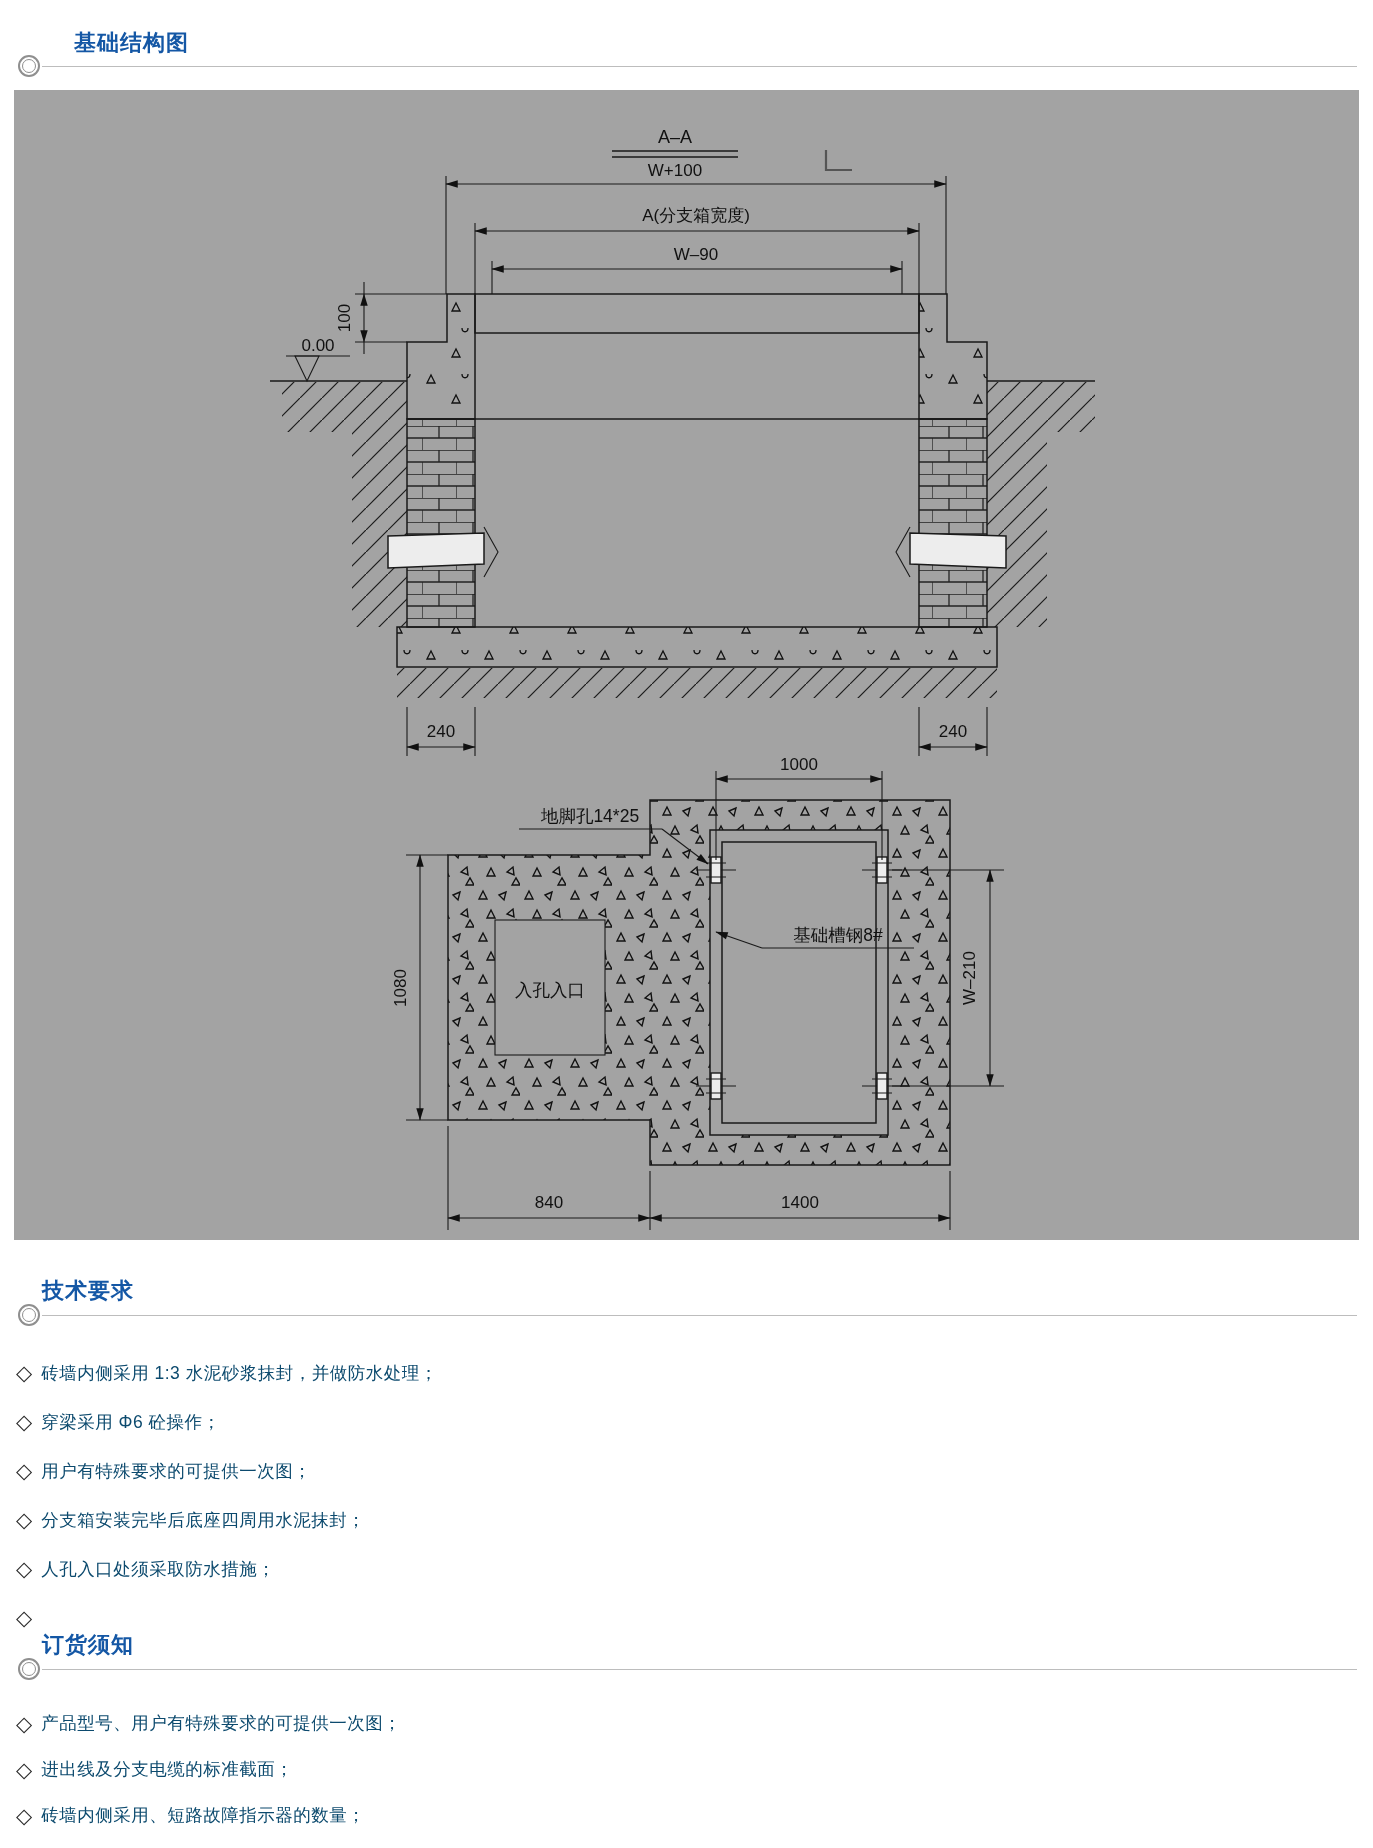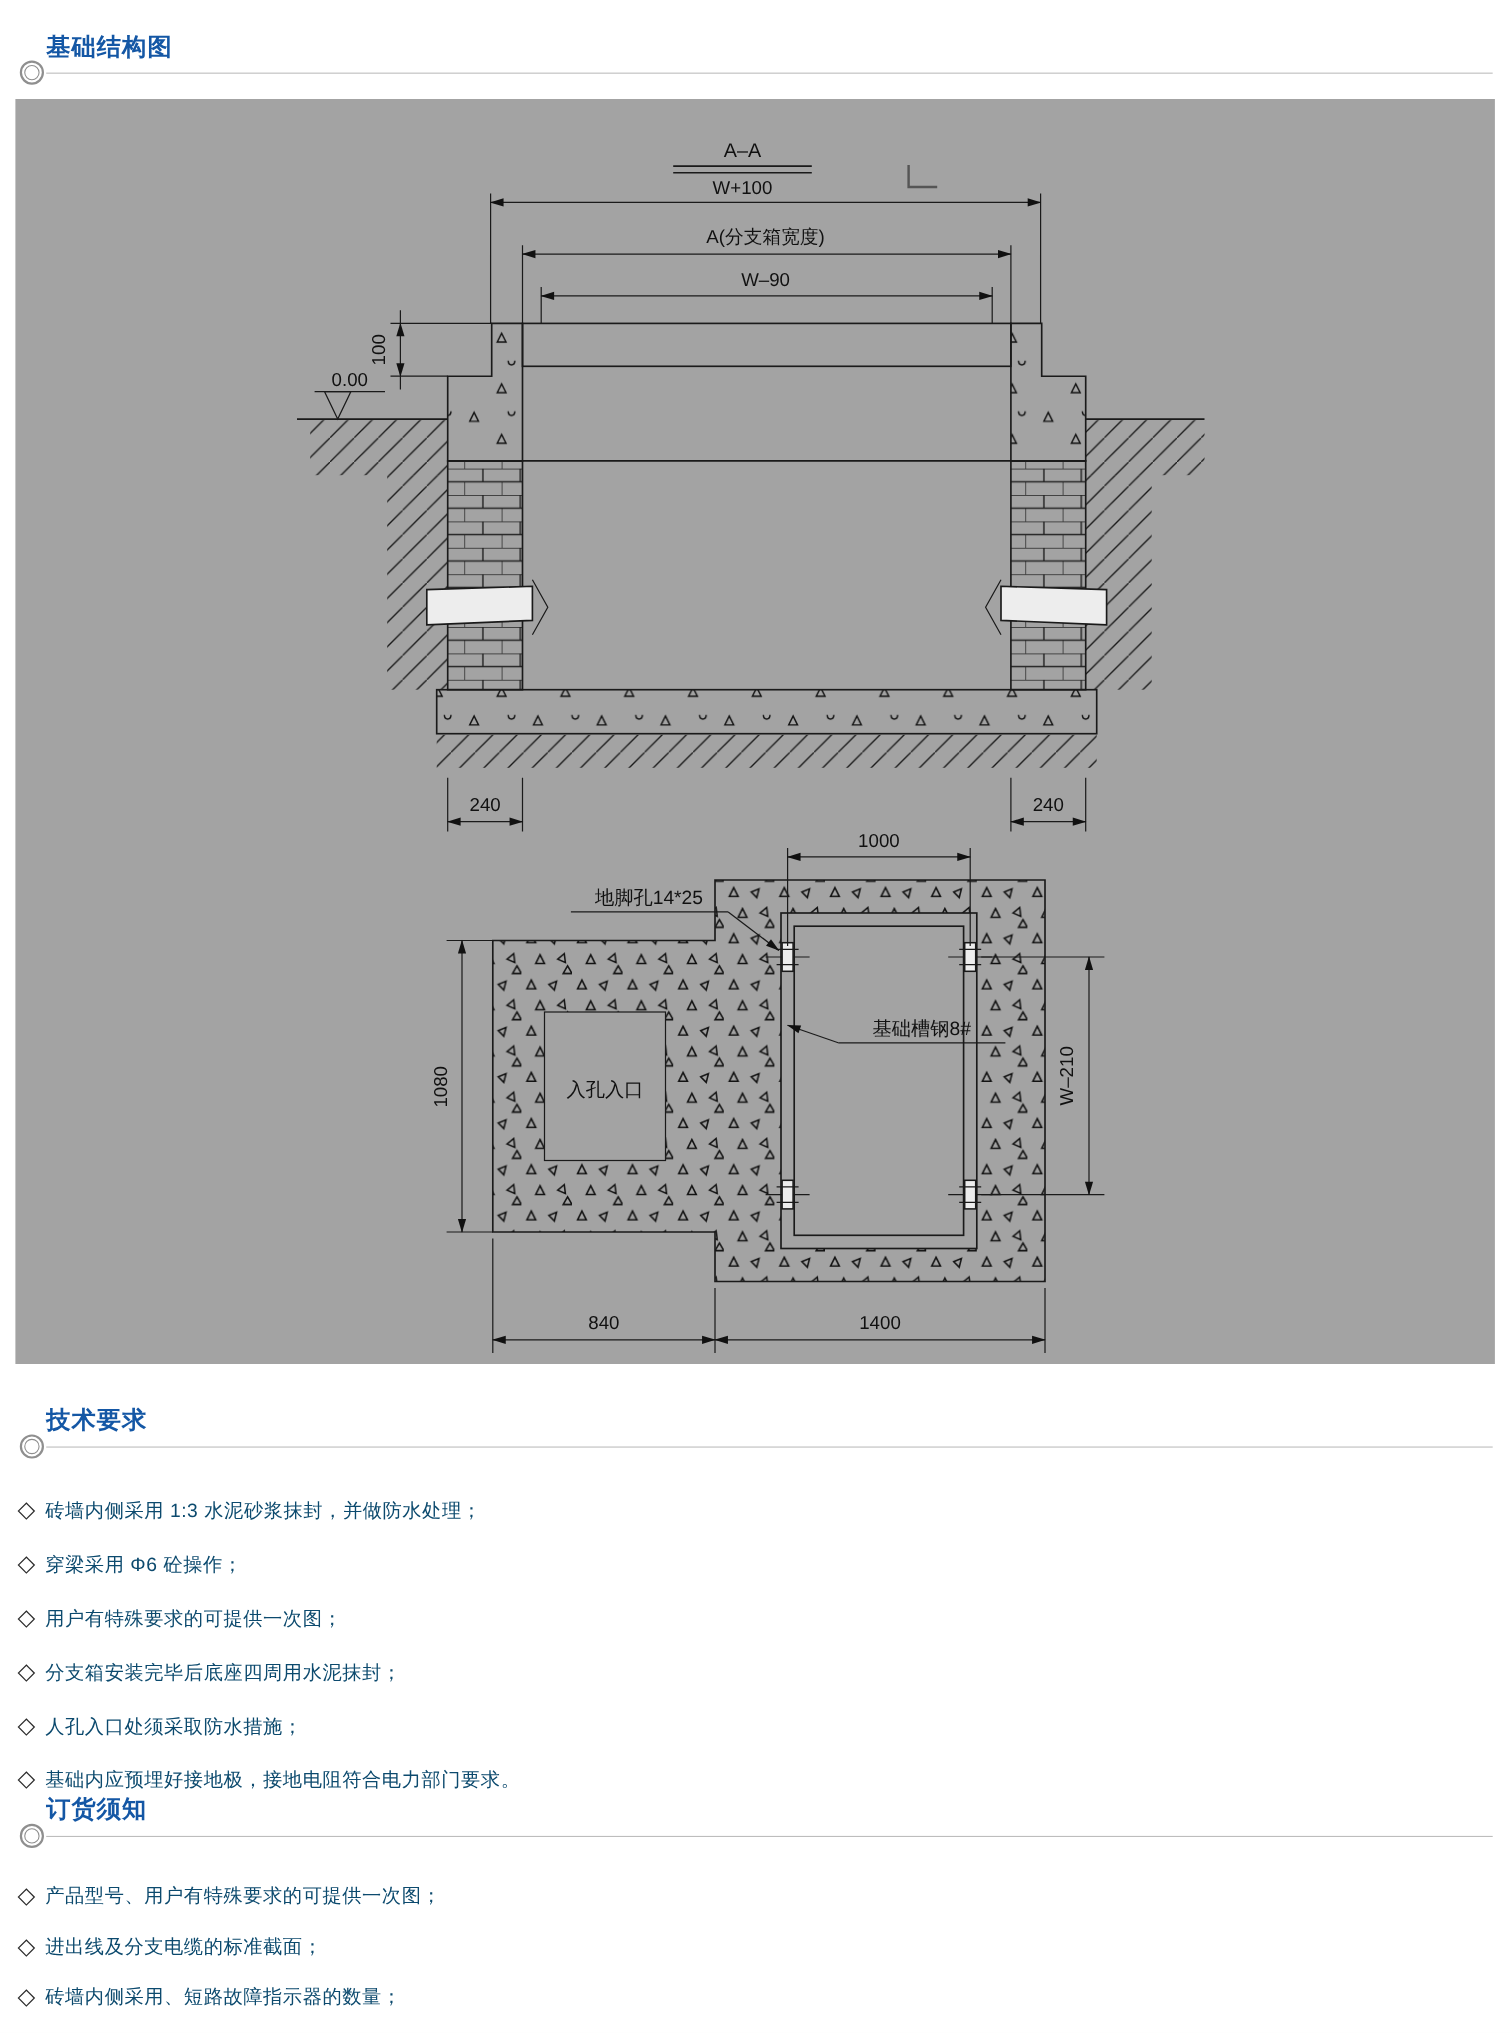--- a/index.html
+++ b/index.html
@@ -22,21 +22,21 @@
   .dim{stroke:#1a1a1a;stroke-width:1.1;fill:none;}
   .dimtxt{font-size:17px;fill:#111;text-anchor:middle;}
   .lbl{font-size:17.5px;fill:#111;text-anchor:middle;}
   .mask{fill:#ededed;}
 </style>
 </head>
 <body>
 
 <div class="page">
 
-  <div class="sec-title" style="top:28px;">基础结构图</div>
+  <div class="sec-title" style="top:28px;margin-left:32px;">基础结构图</div>
   <div class="ring" style="left:18px;top:55px;"></div>
   <div class="rule" style="left:42px;top:66px;width:1315px;"></div>
 
   <div class="panel">
     <svg width="1345" height="1150" viewBox="0 0 1345 1150">
       <defs>
         <marker id="arr" viewBox="0 0 10 8" refX="9.5" refY="4" markerWidth="12" markerHeight="9" orient="auto-start-reverse">
           <path d="M0 1 L10 4 L0 7 Z" fill="#111"></path>
         </marker>
         <pattern id="brick" width="34" height="24" patternUnits="userSpaceOnUse">
@@ -210,21 +210,20 @@
     <div class="bitem tech-item">
       <span class="dia">◇</span>
       <span class="btxt">分支箱安装完毕后底座四周用水泥抹封；</span>
     </div>
     <div class="bitem tech-item">
       <span class="dia">◇</span>
       <span class="btxt">人孔入口处须采取防水措施；</span>
     </div>
     <div class="bitem tech-item">
       <span class="dia">◇</span>
-      <span class="btxt">基础内应预埋好接地极，接地电阻符合电力部门要求。</span>
     </div>
   </div>
 
   <div class="sec-title" style="top:1630px;">订货须知</div>
   <div class="ring" style="left:18px;top:1658px;"></div>
   <div class="rule" style="left:42px;top:1669px;width:1315px;"></div>
 
   <div class="blist" style="top:1700px;">
     <div class="bitem order-item">
       <span class="dia">◇</span>

